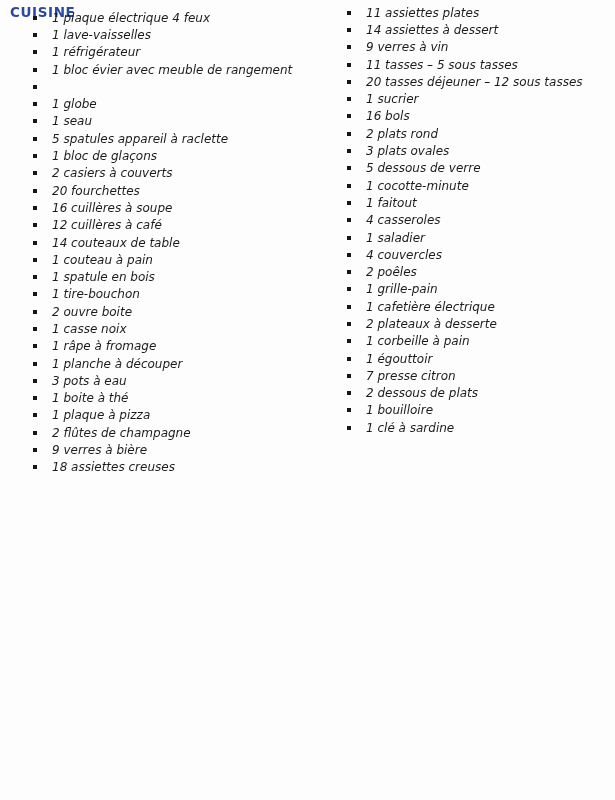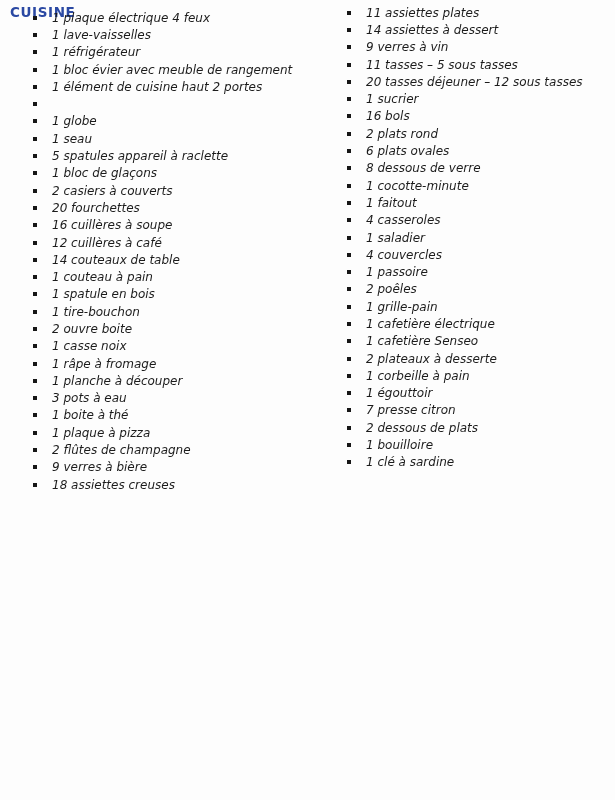--- a/index.html
+++ b/index.html
@@ -60,24 +60,20 @@
       <div class="item">
       <span class="bullet"></span>
       <span class="item-text">1 réfrigérateur</span>
     </div>
       <div class="item">
       <span class="bullet"></span>
       <span class="item-text">1 bloc évier avec meuble de rangement</span>
     </div>
       <div class="item">
       <span class="bullet"></span>
-      <span class="item-text">1 élément de cuisine haut 2 portes</span>
-    </div>
-      <div class="item">
-      <span class="bullet"></span>
     </div>
       <div class="item">
       <span class="bullet"></span>
       <span class="item-text">1 globe</span>
     </div>
       <div class="item">
       <span class="bullet"></span>
       <span class="item-text">1 seau</span>
     </div>
       <div class="item">
@@ -190,25 +186,25 @@
       <div class="item">
       <span class="bullet"></span>
       <span class="item-text">16 bols</span>
     </div>
       <div class="item">
       <span class="bullet"></span>
       <span class="item-text">2 plats rond</span>
     </div>
       <div class="item">
       <span class="bullet"></span>
-      <span class="item-text">6 plats ovales</span>
-    </div>
-      <div class="item">
-      <span class="bullet"></span>
-      <span class="item-text">8 dessous de verre</span>
+      <span class="item-text">3 plats ovales</span>
+    </div>
+      <div class="item">
+      <span class="bullet"></span>
+      <span class="item-text">5 dessous de verre</span>
     </div>
       <div class="item">
       <span class="bullet"></span>
       <span class="item-text">1 cocotte-minute</span>
     </div>
       <div class="item">
       <span class="bullet"></span>
       <span class="item-text">1 faitout</span>
     </div>
       <div class="item">
@@ -218,40 +214,32 @@
       <div class="item">
       <span class="bullet"></span>
       <span class="item-text">1 saladier</span>
     </div>
       <div class="item">
       <span class="bullet"></span>
       <span class="item-text">4 couvercles</span>
     </div>
       <div class="item">
       <span class="bullet"></span>
-      <span class="item-text">1 passoire</span>
-    </div>
-      <div class="item">
-      <span class="bullet"></span>
       <span class="item-text">2 poêles</span>
     </div>
       <div class="item">
       <span class="bullet"></span>
       <span class="item-text">1 grille-pain</span>
     </div>
       <div class="item">
       <span class="bullet"></span>
       <span class="item-text">1 cafetière électrique</span>
     </div>
       <div class="item">
       <span class="bullet"></span>
-      <span class="item-text">1 cafetière Senseo</span>
-    </div>
-      <div class="item">
-      <span class="bullet"></span>
       <span class="item-text">2 plateaux à desserte</span>
     </div>
       <div class="item">
       <span class="bullet"></span>
       <span class="item-text">1 corbeille à pain</span>
     </div>
       <div class="item">
       <span class="bullet"></span>
       <span class="item-text">1 égouttoir</span>
     </div>

